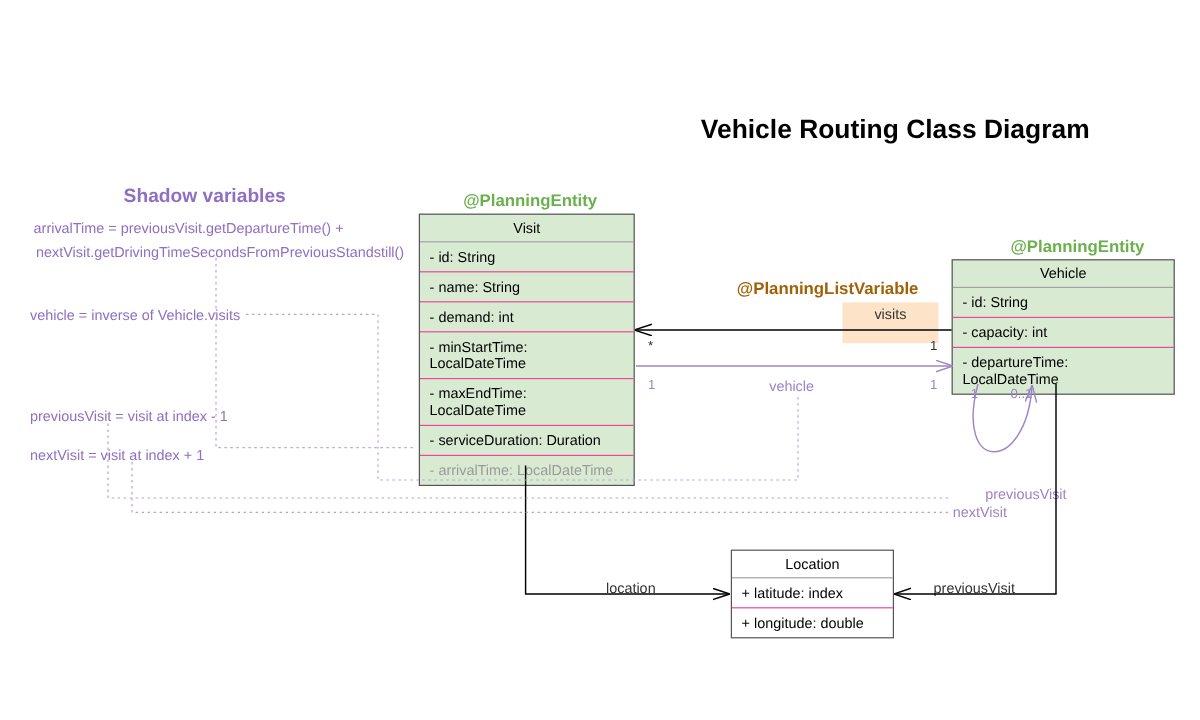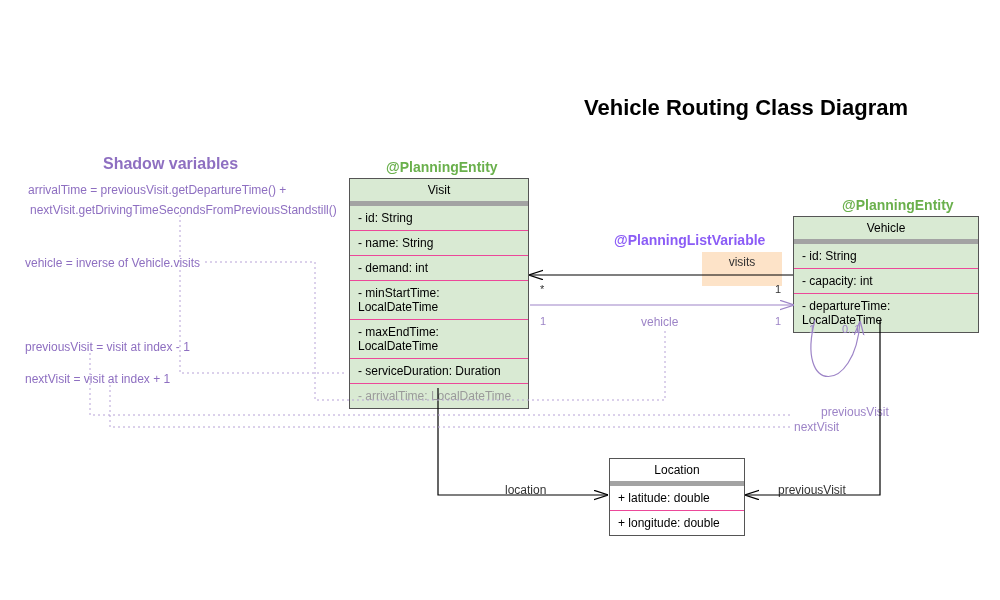--- a/index.html
+++ b/index.html
@@ -21,21 +21,21 @@
   .annotation {
     position: absolute;
     font-size: 14px;
     font-weight: bold;
     color: #6ab04c;
   }
   .planning-list {
     position: absolute;
     font-size: 14px;
     font-weight: bold;
-    color: #8b5cf6;
+    color: #a16207;
     text-align: right;
   }
   .shadow-heading {
     position: absolute;
     font-size: 16px;
     font-weight: bold;
     color: #8e6fc1;
   }
   .shadow-note {
     position: absolute;
@@ -68,21 +68,21 @@
     border: 1px solid #555;
     font-size: 12px;
     background: #fff;
   }
   .uml-class.green {
     background: #d9ead3;
   }
   .uml-class .class-name {
     text-align: center;
     padding: 4px 8px;
-    border-bottom: 5px solid #a3a3a3;
+    border-bottom: 1px solid #a3a3a3;
   }
   .uml-class .attr {
     padding: 5px 8px;
     border-bottom: 1px solid #ec4899;
   }
   .uml-class .attr:last-child {
     border-bottom: none;
   }
   .uml-class .attr.faded {
     color: #9a9a9a;
@@ -134,21 +134,21 @@
 
 <div class="uml-class green" style="left:793px; top:216px; width:184px;">
   <div class="class-name">Vehicle</div>
   <div class="attr">- id: String</div>
   <div class="attr">- capacity: int</div>
   <div class="attr">- departureTime: LocalDateTime</div>
 </div>
 
 <div class="uml-class" style="left:609px; top:458px; width:134px;">
   <div class="class-name">Location</div>
-  <div class="attr">+ latitude: double</div>
+  <div class="attr">+ latitude: index</div>
   <div class="attr">+ longitude: double</div>
 </div>
 
 <div class="visits-box" style="left:702px; top:252px;">visits</div>
 
 <div class="assoc-label" style="left:505px; top:483px;">location</div>
 <div class="assoc-label" style="left:778px; top:483px;">previousVisit</div>
 <div class="shadow-label" style="left:641px; top:315px;">vehicle</div>
 <div class="shadow-label" style="left:794px; top:405px;margin-left:27px;">previousVisit</div>
 <div class="shadow-label" style="left:794px; top:420px;">nextVisit</div>

